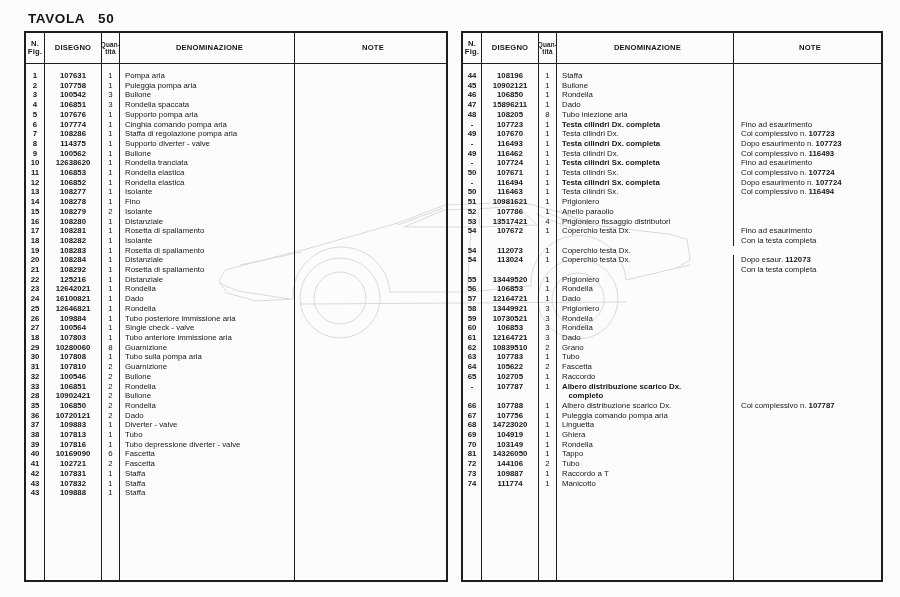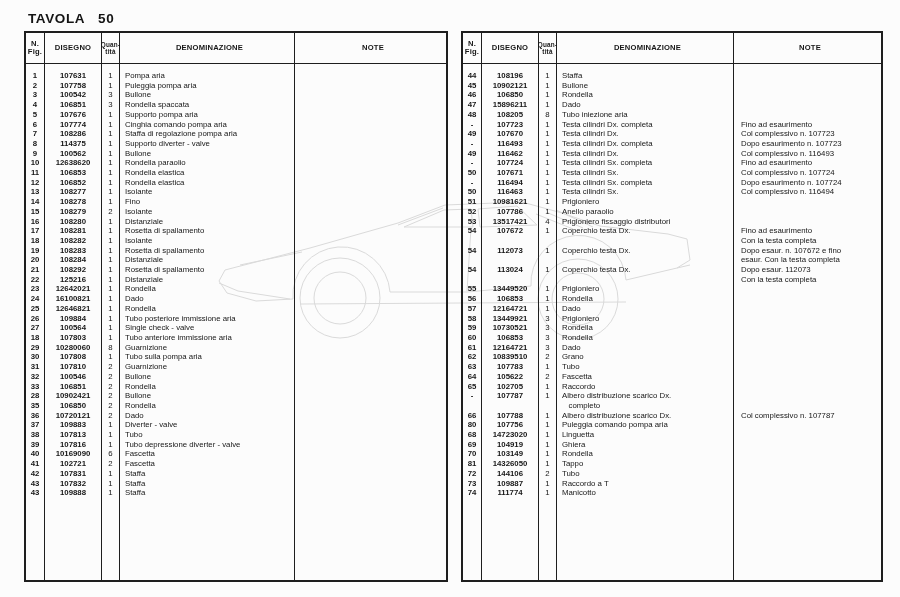--- a/index.html
+++ b/index.html
@@ -36,21 +36,21 @@
   }
   .hc.col-qty{font-size:6.4px;line-height:7px;}
   .bc{font-size:7.8px;line-height:9.7px;white-space:normal;}
   .col-fig{flex:0 0 19px;width:19px;text-align:center;}
   .col-disegno{flex:0 0 57px;width:57px;text-align:center;}
   .col-qty{flex:0 0 18px;width:18px;text-align:center;}
   .col-denom{flex:0 0 175px;width:175px;text-align:left;padding-left:5px;}
   #table-right .col-denom{flex:0 0 177px;width:177px;}
   .col-note{flex:1 1 auto;text-align:left;padding-left:7px;padding-right:2px;}
   .bc.col-fig,.bc.col-disegno{font-weight:bold;}
-  .bc b{font-weight:normal;}
+  .bc b{font-weight:bold;}
 </style>
 </head>
 <body>
 
 <div class="page">
 
   <svg class="watermark" width="900" height="597" viewBox="0 0 900 597" fill="none" stroke="#dadada" stroke-width="1">
     <g>
 
       <path d="M 219 281 L 225 270 L 310 248 L 398 223 L 445 205 L 522 202 L 562 213 L 600 226 L 668 234 L 687 239 L 690 260 L 677 268 L 626 280 A 47 47 0 0 0 531 286 L 468 292 L 390 292 A 47 47 0 0 0 293 299 L 256 301 L 227 293 Z"></path>
@@ -154,21 +154,21 @@
           <div class="bc col-fig">9</div>
           <div class="bc col-disegno">100562</div>
           <div class="bc col-qty">1</div>
           <div class="bc col-denom">Bullone</div>
           <div class="bc col-note"></div>
         </div>
         <div class="trow">
           <div class="bc col-fig">10</div>
           <div class="bc col-disegno">12638620</div>
           <div class="bc col-qty">1</div>
-          <div class="bc col-denom">Rondella paraolio</div>
+          <div class="bc col-denom">Rondella tranciata</div>
           <div class="bc col-note"></div>
         </div>
         <div class="trow">
           <div class="bc col-fig">11</div>
           <div class="bc col-disegno">106853</div>
           <div class="bc col-qty">1</div>
           <div class="bc col-denom">Rondella elastica</div>
           <div class="bc col-note"></div>
         </div>
         <div class="trow">
@@ -544,21 +544,20 @@
           <div class="bc col-disegno">107672</div>
           <div class="bc col-qty">1</div>
           <div class="bc col-denom">Coperchio testa Dx.</div>
           <div class="bc col-note">Fino ad esaurimento<br>Con la testa completa</div>
         </div>
         <div class="trow">
           <div class="bc col-fig">54</div>
           <div class="bc col-disegno">112073</div>
           <div class="bc col-qty">1</div>
           <div class="bc col-denom">Coperchio testa Dx.</div>
-          <div class="bc col-note">Dopo esaur. n. <b>107672</b> e fino<br>esaur. Con la testa completa</div>
         </div>
         <div class="trow">
           <div class="bc col-fig">54</div>
           <div class="bc col-disegno">113024</div>
           <div class="bc col-qty">1</div>
           <div class="bc col-denom">Coperchio testa Dx.</div>
           <div class="bc col-note">Dopo esaur. <b>112073</b><br>Con la testa completa</div>
         </div>
         <div class="trow">
           <div class="bc col-fig">55</div>
@@ -645,21 +644,21 @@
           <div class="bc col-note"></div>
         </div>
         <div class="trow">
           <div class="bc col-fig">66</div>
           <div class="bc col-disegno">107788</div>
           <div class="bc col-qty">1</div>
           <div class="bc col-denom">Albero distribuzione scarico Dx.</div>
           <div class="bc col-note">Col complessivo n. <b>107787</b></div>
         </div>
         <div class="trow">
-          <div class="bc col-fig">80</div>
+          <div class="bc col-fig">67</div>
           <div class="bc col-disegno">107756</div>
           <div class="bc col-qty">1</div>
           <div class="bc col-denom">Puleggia comando pompa aria</div>
           <div class="bc col-note"></div>
         </div>
         <div class="trow">
           <div class="bc col-fig">68</div>
           <div class="bc col-disegno">14723020</div>
           <div class="bc col-qty">1</div>
           <div class="bc col-denom">Linguetta</div>

